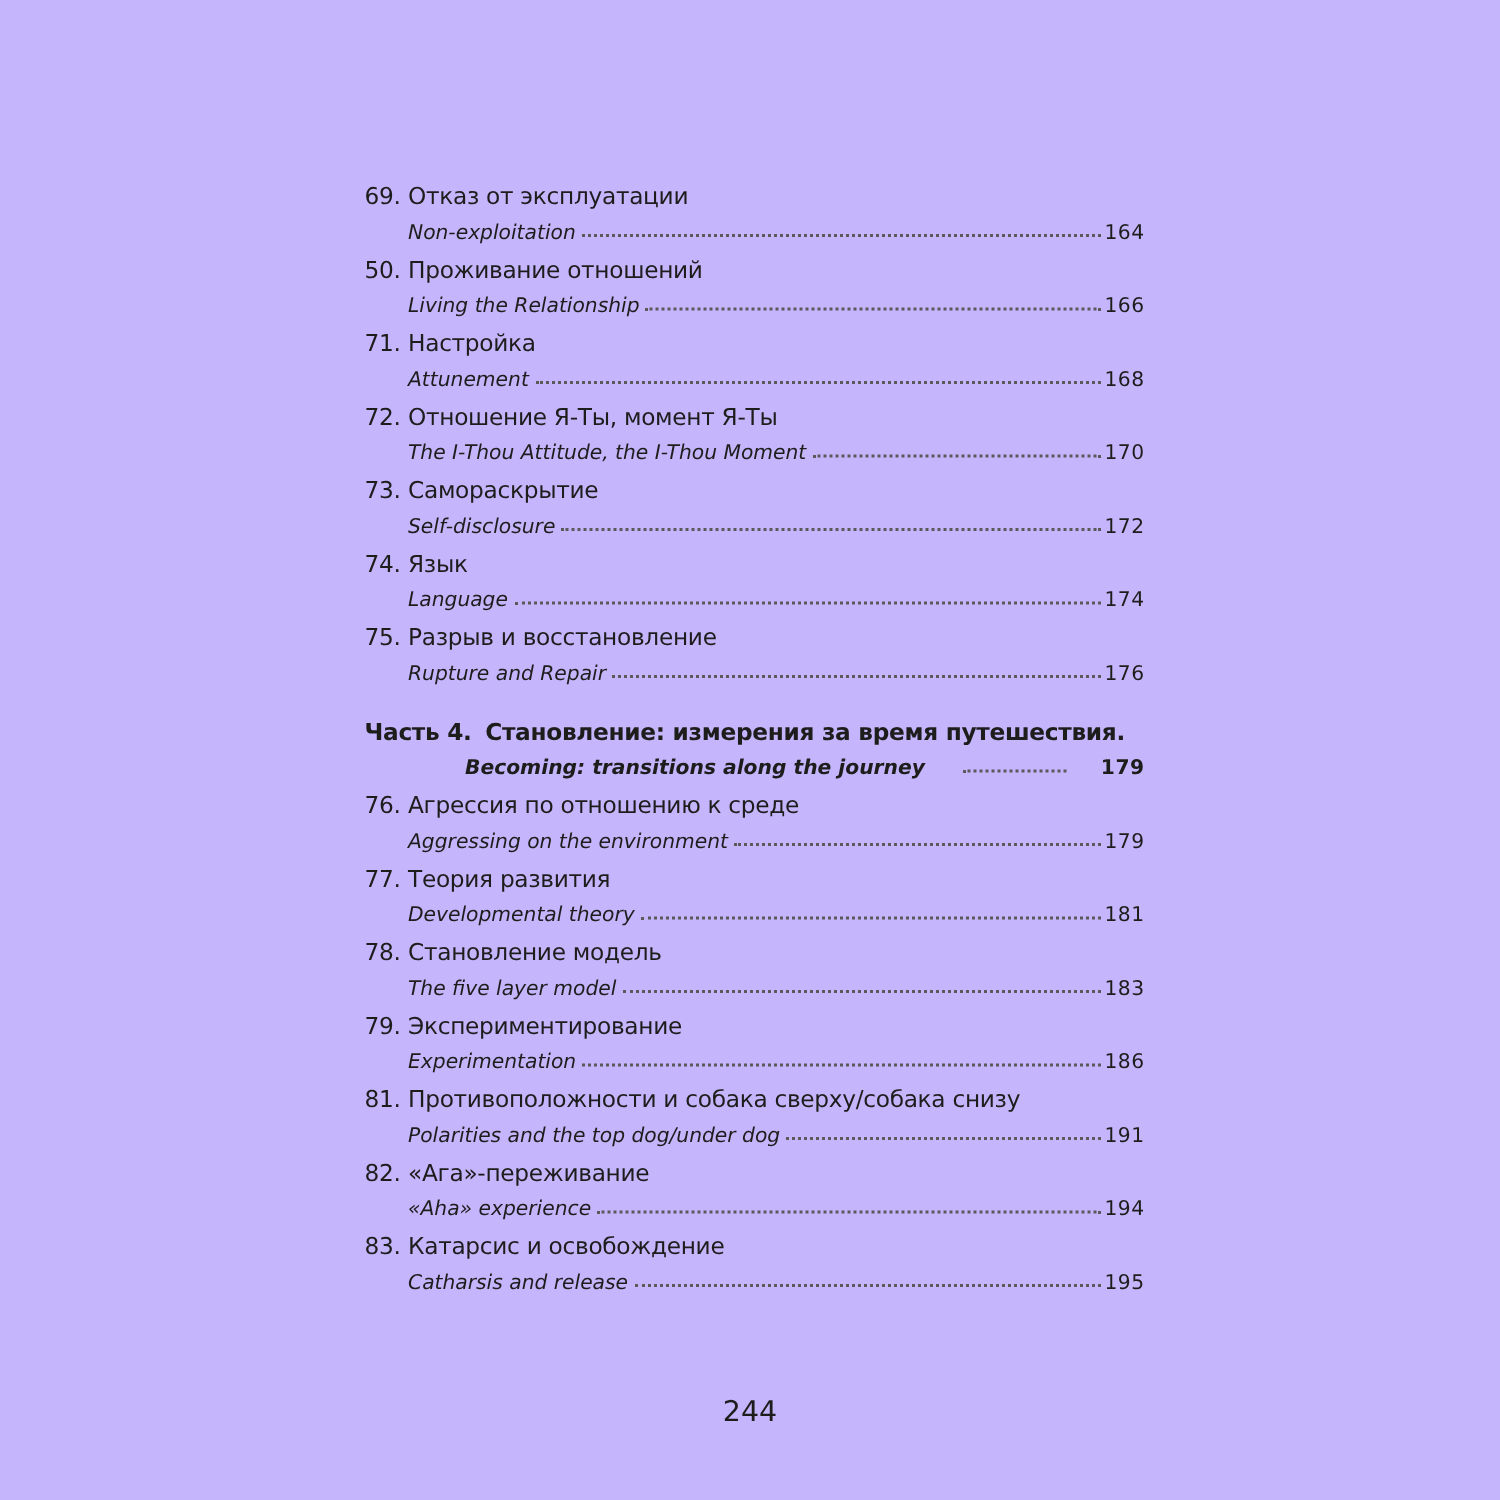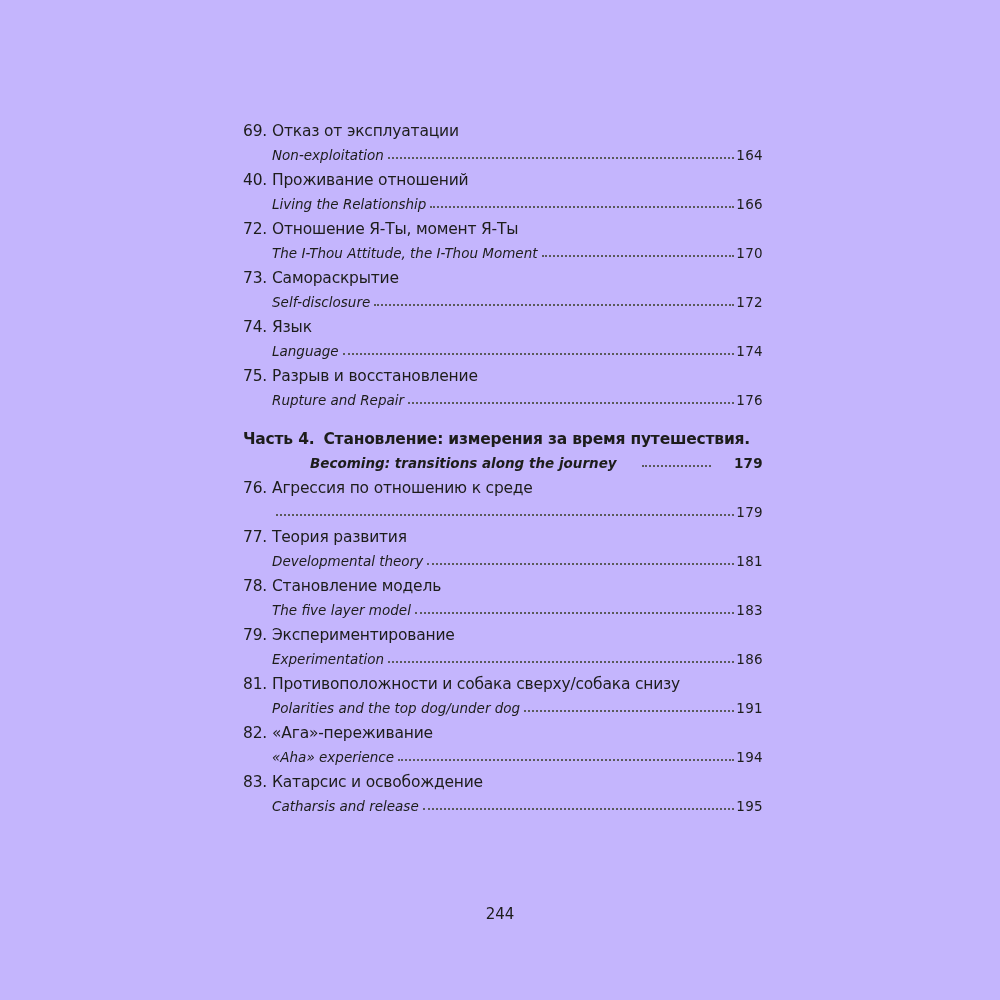--- a/index.html
+++ b/index.html
@@ -65,25 +65,25 @@
     width: auto;
     padding-right: 9px;
   }
   .section .line2 {
     padding-left: 67px;
     font-weight: bold;
     gap: 21px;
   }
   .footer {
     position: absolute;
-    top: 903px;
+    top: 930px;
     left: 0;
     width: 100%;
     text-align: center;
-    font-size: 15px;
+    font-size: 19px;
     line-height: 23px;
   }
 </style>
 </head>
 <body>
 
 <div class="page">
 
   <div class="toc">
       <div class="row">
@@ -92,27 +92,38 @@
       <span class="title">Отказ от эксплуатации</span>
     </div>
     <div class="line2">
       <span class="subtitle">Non-exploitation</span>
       <span class="leader"></span>
       <span class="pg">164</span>
     </div>
   </div>
       <div class="row">
     <div class="line1">
-      <span class="num">40.</span>
+      <span class="num">50.</span>
       <span class="title">Проживание отношений</span>
     </div>
     <div class="line2">
       <span class="subtitle">Living the Relationship</span>
       <span class="leader"></span>
       <span class="pg">166</span>
+    </div>
+  </div>
+      <div class="row">
+    <div class="line1">
+      <span class="num">71.</span>
+      <span class="title">Настройка</span>
+    </div>
+    <div class="line2">
+      <span class="subtitle">Attunement</span>
+      <span class="leader"></span>
+      <span class="pg">168</span>
     </div>
   </div>
       <div class="row">
     <div class="line1">
       <span class="num">72.</span>
       <span class="title">Отношение Я-Ты, момент Я-Ты</span>
     </div>
     <div class="line2">
       <span class="subtitle">The I-Thou Attitude, the I-Thou Moment</span>
       <span class="leader"></span>
@@ -162,20 +173,21 @@
       <span class="leader"></span>
       <span class="pg">179</span>
     </div>
   </div>
       <div class="row">
     <div class="line1">
       <span class="num">76.</span>
       <span class="title">Агрессия по отношению к среде</span>
     </div>
     <div class="line2">
+      <span class="subtitle">Aggressing on the environment</span>
       <span class="leader"></span>
       <span class="pg">179</span>
     </div>
   </div>
       <div class="row">
     <div class="line1">
       <span class="num">77.</span>
       <span class="title">Теория развития</span>
     </div>
     <div class="line2">

